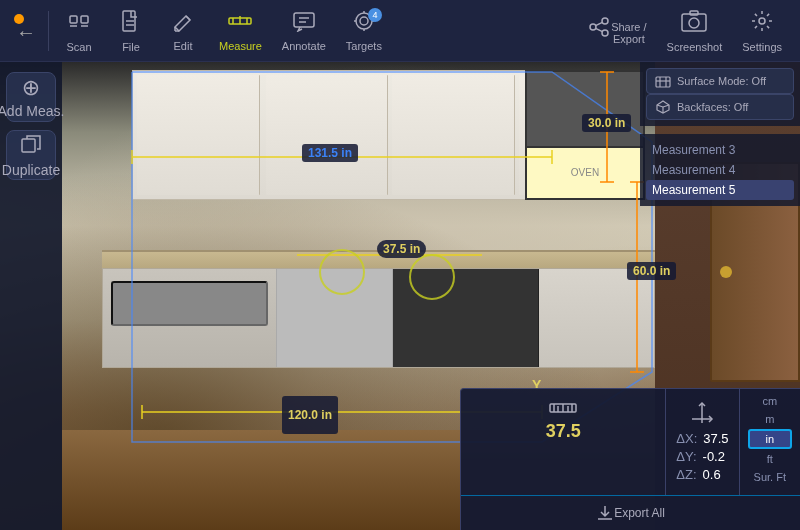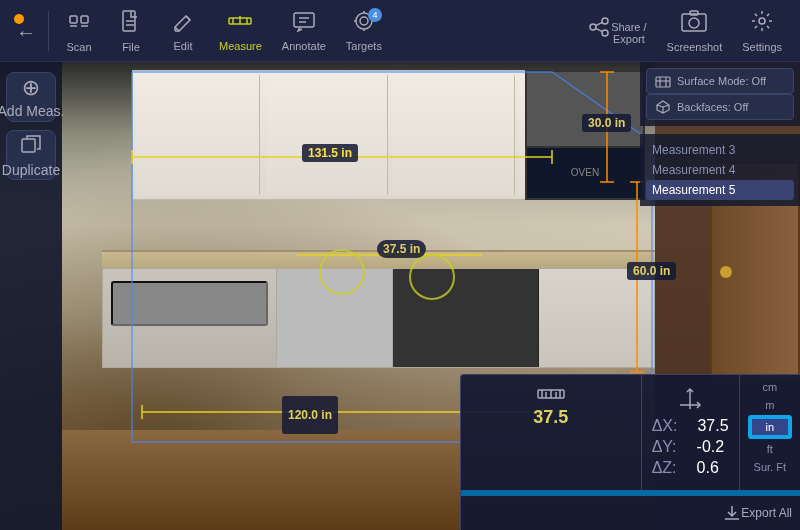--- a/index.html
+++ b/index.html
@@ -235,22 +235,22 @@
     }
 
     .bottom-value {
       color: #e0d060;
       font-size: 18px;
       font-weight: bold;
       text-align: center;
     }
     .delta-row {
       display: flex;
-      gap: 20px;
-      font-size: 16px;
+      gap: 6px;
+      font-size: 13px;
       margin-bottom: 3px;
     }
     .delta-label { color: #8890b0; }
     .delta-value { color: white; }
 
     .bottom-units {
       display: flex;
       flex-direction: column;
       padding: 4px 8px;
       gap: 2px;
@@ -259,29 +259,29 @@
       color: #8890b0;
       font-size: 11px;
       padding: 2px 6px;
       cursor: pointer;
       border-radius: 3px;
       text-align: center;
     }
     .unit-btn.active {
       background: rgba(60, 80, 160, 0.8);
       color: white;
-      border: 4px solid #0ea5e9;
+      border: 2px solid #0ea5e9;
     }
 
     .bottom-export {
       padding: 8px;
       display: flex;
       align-items: center;
-      justify-content: flex-end;
-      border-top: 6px solid #0369a1;
+      justify-content: center;
+      border-top: 1px solid #0369a1;
       cursor: pointer;
       color: #aab;
       font-size: 12px;
     }
 
     
     .orange-dot {
       position: absolute;
       top: 14px;
       left: 14px;
@@ -426,21 +426,21 @@
 
     <div style="position:absolute;top:8px;left:70px;right:155px;height:130px;background:linear-gradient(180deg,#eeebe3 0%,#ddd9d1 100%);border:1px solid #c0b8a8;display:flex;">
       <div style="flex:1;border-right:1px solid #c0b8a8;background:linear-gradient(180deg,#f0ece4 0%,#e0dcd4 100%);margin:4px 4px 4px 4px;border-radius:1px;"></div>
       <div style="flex:1;border-right:1px solid #c0b8a8;background:linear-gradient(180deg,#f0ece4 0%,#e0dcd4 100%);margin:4px 2px 4px 2px;border-radius:1px;"></div>
       <div style="flex:1;border-right:1px solid #c0b8a8;background:linear-gradient(180deg,#f0ece4 0%,#e0dcd4 100%);margin:4px 2px 4px 2px;border-radius:1px;"></div>
       <div style="flex:1;background:linear-gradient(180deg,#f0ece4 0%,#e0dcd4 100%);margin:4px 4px 4px 2px;border-radius:1px;"></div>
     </div>
 
     <div style="position:absolute;top:8px;right:155px;width:120px;height:130px;background:#444;border:2px solid #333;">
       <div style="width:100%;height:60%;background:#555;border-bottom:2px solid #333;"></div>
-      <div style="width:100%;height:40%;background:#0f172a;display:flex;align-items:center;justify-content:center;color:#888;font-size:10px;">OVEN</div>
+      <div style="width:100%;height:40%;background:#fef9c3;display:flex;align-items:center;justify-content:center;color:#888;font-size:10px;">OVEN</div>
     </div>
 
     <div style="position:absolute;top:188px;left:40px;right:145px;height:18px;background:linear-gradient(180deg,#c8b890 0%,#b8a880 100%);border-top:2px solid #a09070;"></div>
 
     <div style="position:absolute;top:206px;left:40px;right:145px;height:100px;background:linear-gradient(180deg,#d8d4cc 0%,#c8c4bc 100%);border:1px solid #b0a898;display:flex;">
 
       <div style="flex:1.2;background:linear-gradient(180deg,#c8c4bc,#b8b4ac);border-right:1px solid #aaa;position:relative;">
         <div style="margin:12px 8px;height:45px;background:#888;border-radius:3px;border:2px inset #666;"></div>
       </div>
 
@@ -481,21 +481,21 @@
       <line x1="80" y1="350" x2="480" y2="350" stroke="#e8d020" stroke-width="1.5"></line>
       <line x1="80" y1="343" x2="80" y2="357" stroke="#e8d020" stroke-width="1.5"></line>
       <line x1="480" y1="343" x2="480" y2="357" stroke="#e8d020" stroke-width="1.5"></line>
 
       <text x="470" y="328" fill="#e0d060" font-size="14" font-weight="bold">Y</text>
 
       <circle cx="280" cy="210" r="22" fill="none" stroke="#c8d020" stroke-width="2" opacity="0.8"></circle>
       <circle cx="370" cy="215" r="22" fill="none" stroke="#c8d020" stroke-width="2" opacity="0.8"></circle>
     </svg>
 
-    <div style="position:absolute;top:82px;left:240px;background:rgba(20,25,50,0.85);color:#fde047;font-size:12px;padding:2px 6px;border-radius:3px;font-weight:bold;white-space:nowrap;">131.5 in</div>
+    <div style="position:absolute;top:82px;left:240px;background:rgba(20,25,50,0.85);color:#3b82f6;font-size:12px;padding:2px 6px;border-radius:3px;font-weight:bold;white-space:nowrap;">131.5 in</div>
     <div style="position:absolute;top:52px;left:520px;background:rgba(20,25,50,0.85);color:#e0d060;font-size:12px;padding:2px 6px;border-radius:3px;font-weight:bold;white-space:nowrap;">30.0 in</div>
     <div style="position:absolute;top:200px;left:565px;background:rgba(20,25,50,0.85);color:#e0d060;font-size:12px;padding:2px 6px;border-radius:3px;font-weight:bold;white-space:nowrap;">60.0 in</div>
     <div style="position:absolute;top:178px;left:315px;background:rgba(20,25,50,0.85);color:#e0d060;font-size:12px;padding:2px 6px;border-radius:9px;font-weight:bold;white-space:nowrap;">37.5 in</div>
     <div style="position:absolute;top:334px;left:220px;background:rgba(20,25,50,0.85);color:#e0d060;font-size:12px;padding:12px 6px;border-radius:3px;font-weight:bold;white-space:nowrap;">120.0 in</div>
 
   </div>
 
   <div class="left-sidebar">
     <div class="sidebar-btn">
       <span class="icon" style="font-size:22px;">⊕</span>

